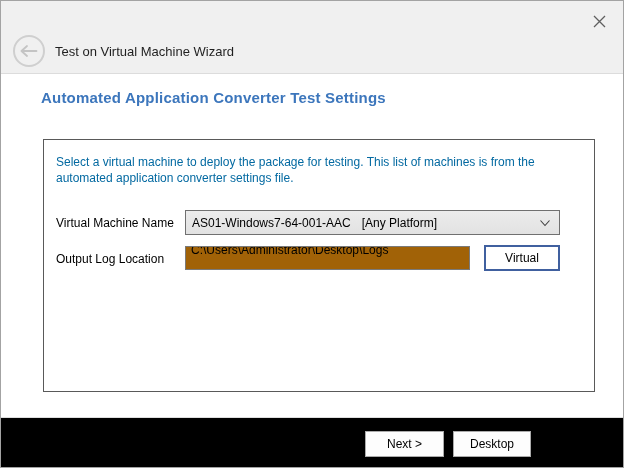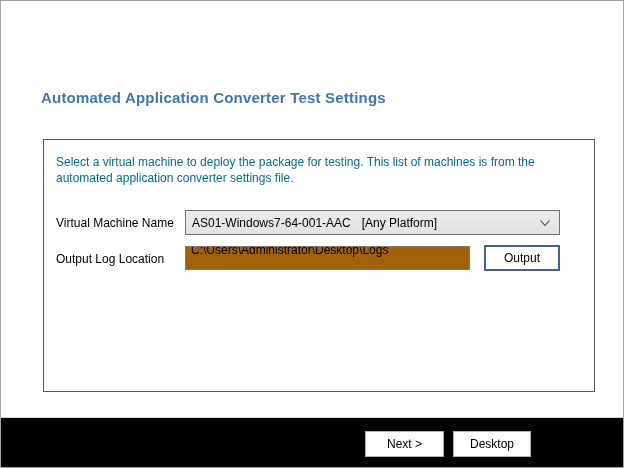--- a/index.html
+++ b/index.html
@@ -126,37 +126,50 @@
   }
   .btn-next   { left: 364px; }
   .btn-cancel { left: 452px; width: 78px; }
   .btn-help   { left: 538px; }
 </style>
 </head>
 <body>
 
 <div class="dialog">
 
+  <div class="header">
+    <div class="close-btn">
+      <svg width="13" height="13" viewBox="0 0 13 13">
+        <path d="M1 1 L12 12 M12 1 L1 12" stroke="#5f5f5f" stroke-width="1.3" fill="none"></path>
+      </svg>
+    </div>
+    <div class="back-circle">
+      <svg width="18" height="12" viewBox="0 0 18 12">
+        <path d="M1.5 6 H16.5 M1.5 6 L7 1 M1.5 6 L7 11" stroke="#c4c4c4" stroke-width="1.8" fill="none" stroke-linecap="round" stroke-linejoin="round"></path>
+      </svg>
+    </div>
+    <div class="wizard-title">Test on Virtual Machine Wizard</div>
+  </div>
 
   <div class="page-heading">Automated Application Converter Test Settings</div>
 
   <div class="groupbox">
     <div class="description">Select a virtual machine to deploy the package for testing. This list of machines is from the automated application converter settings file.</div>
 
     <div class="form-label label-vm">Virtual Machine Name</div>
     <div class="combobox">
       <span class="combo-text"><span>AS01-Windows7-64-001-AAC</span><span class="combo-platform">[Any Platform]</span></span>
       <svg class="combo-chevron" viewBox="0 0 12 12">
         <path d="M1.5 3.5 L6 8.5 L10.5 3.5" stroke="#404040" stroke-width="1.1" fill="none"></path>
       </svg>
     </div>
 
     <div class="form-label label-log">Output Log Location</div>
     <input class="textbox" type="text" value="C:\Users\Administrator\Desktop\Logs" style="">
-    <button class="browse-btn">Output</button>
+    <button class="browse-btn">Virtual</button>
   </div>
 
   <div class="footer">
     <button class="footer-btn btn-next">Next &gt;</button>
     <button class="footer-btn btn-cancel">Desktop</button>
   </div>
 
 </div>
 
 </body></html>

